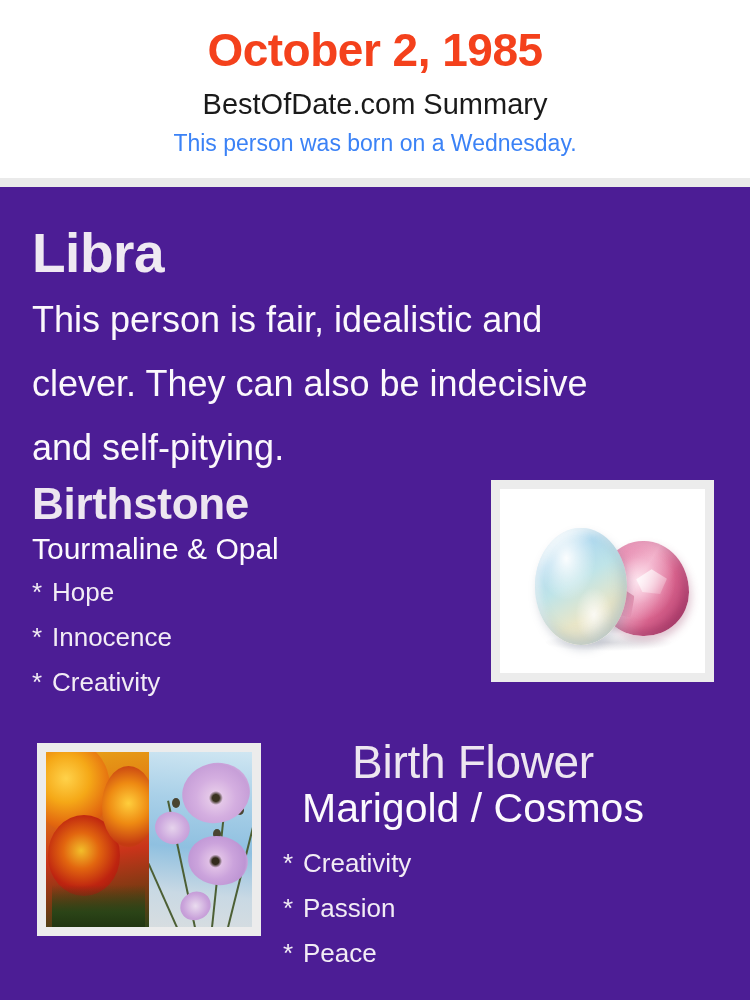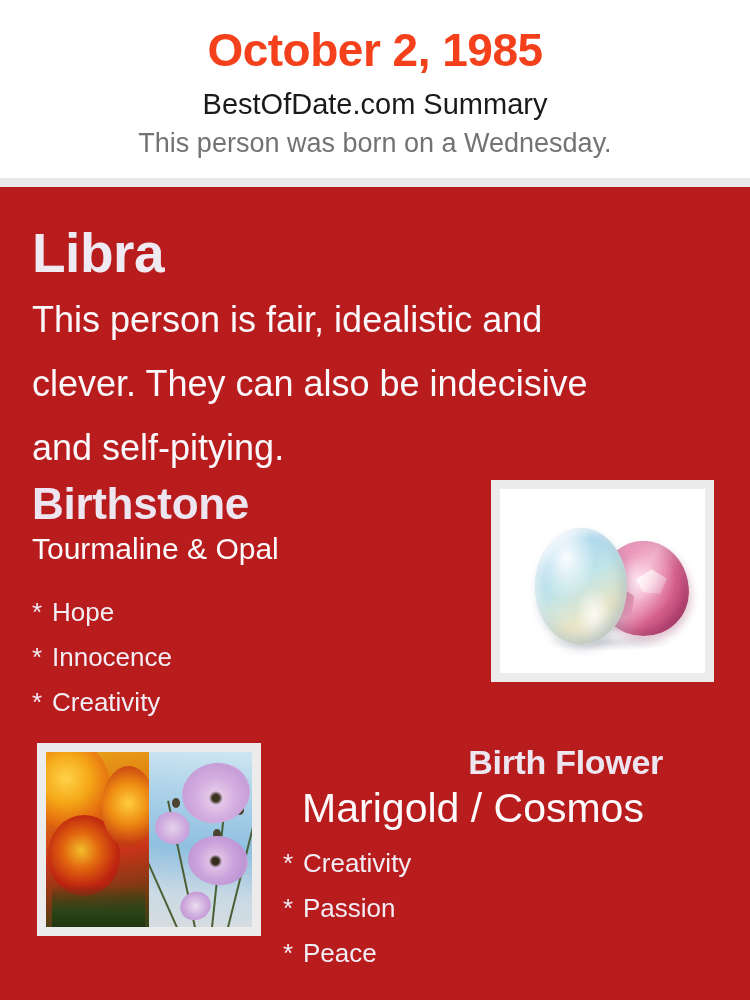--- a/index.html
+++ b/index.html
@@ -53,43 +53,43 @@
     font-weight: normal;
     color: #1a1a1a;
     line-height: 36px;
     white-space: nowrap;
   }
   .header-weekday {
     position: absolute;
     left: 0;
     top: 128px;
     width: 750px;
-    font-size: 27px;
-    font-weight: normal;
-    color: #737373;
+    font-size: 23px;
+    font-weight: normal;
+    color: #3b82f6;
     line-height: 30px;
     white-space: nowrap;
   }
   .header-divider {
     position: absolute;
     left: 0;
     top: 178px;
     width: 750px;
     height: 9px;
     background: #EAEAEA;
   }
 
   
   .body-panel {
     position: absolute;
     left: 0;
     top: 187px;
     width: 750px;
     height: 813px;
-    background: #b91c1c;
+    background: #4c1d95;
   }
 
   
   .zodiac {
     position: absolute;
     left: 32px;
     top: 35px;
     width: 600px;
   }
   .zodiac-title {
@@ -123,21 +123,21 @@
     letter-spacing: -0.3px;
   }
   .section-sub {
     font-size: 30px;
     font-weight: normal;
     color: #FCFAFD;
     line-height: 42px;
     margin-top: -2px;
   }
   .bullet-list {
-    margin-top: 20px;
+    margin-top: 0;
     list-style: none;
     padding: 0;
   }
   .bullet-item {
     font-size: 26px;
     font-weight: normal;
     color: #F2ECF5;
     line-height: 45px;
     white-space: nowrap;
   }
@@ -362,26 +362,26 @@
   .bud4 { left: 40%; top: 60%; }
 
   
   .birthflower {
     position: absolute;
     left: 283px;
     top: 548px;
     width: 380px;
   }
   .bf-title {
-    font-size: 34px;
-    font-weight: bold;
+    font-size: 46px;
+    font-weight: normal;
     color: #EDE6F0;
     line-height: 54px;
     letter-spacing: -0.3px;
-    text-align: right;
+    text-align: center;
   }
   .bf-sub {
     font-size: 41px;
     font-weight: normal;
     color: #FCFAFD;
     line-height: 42px;
     margin-top: -2px;
     text-align: center;
   }
   .bf-list {

